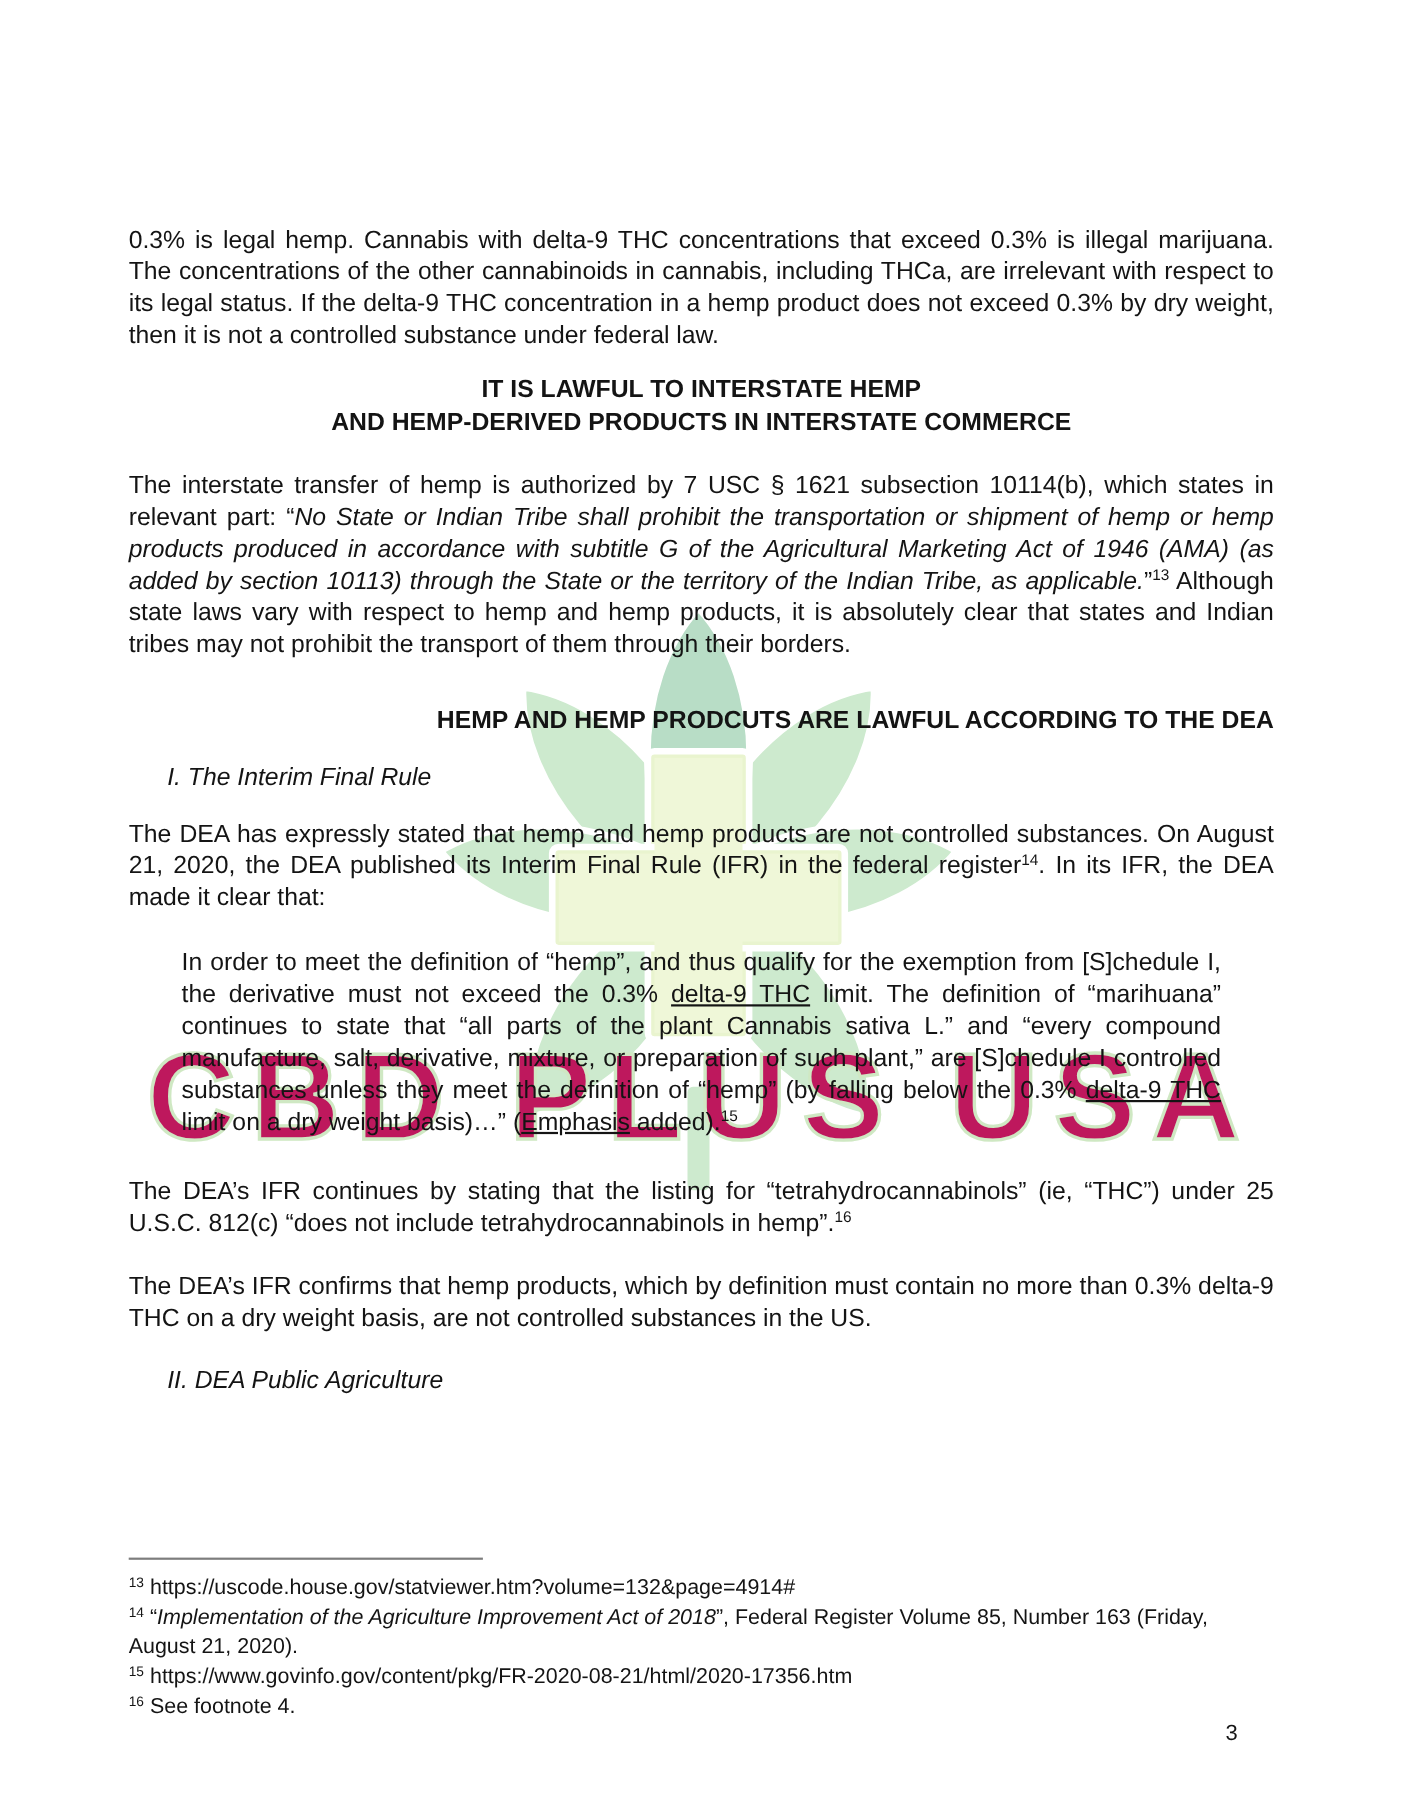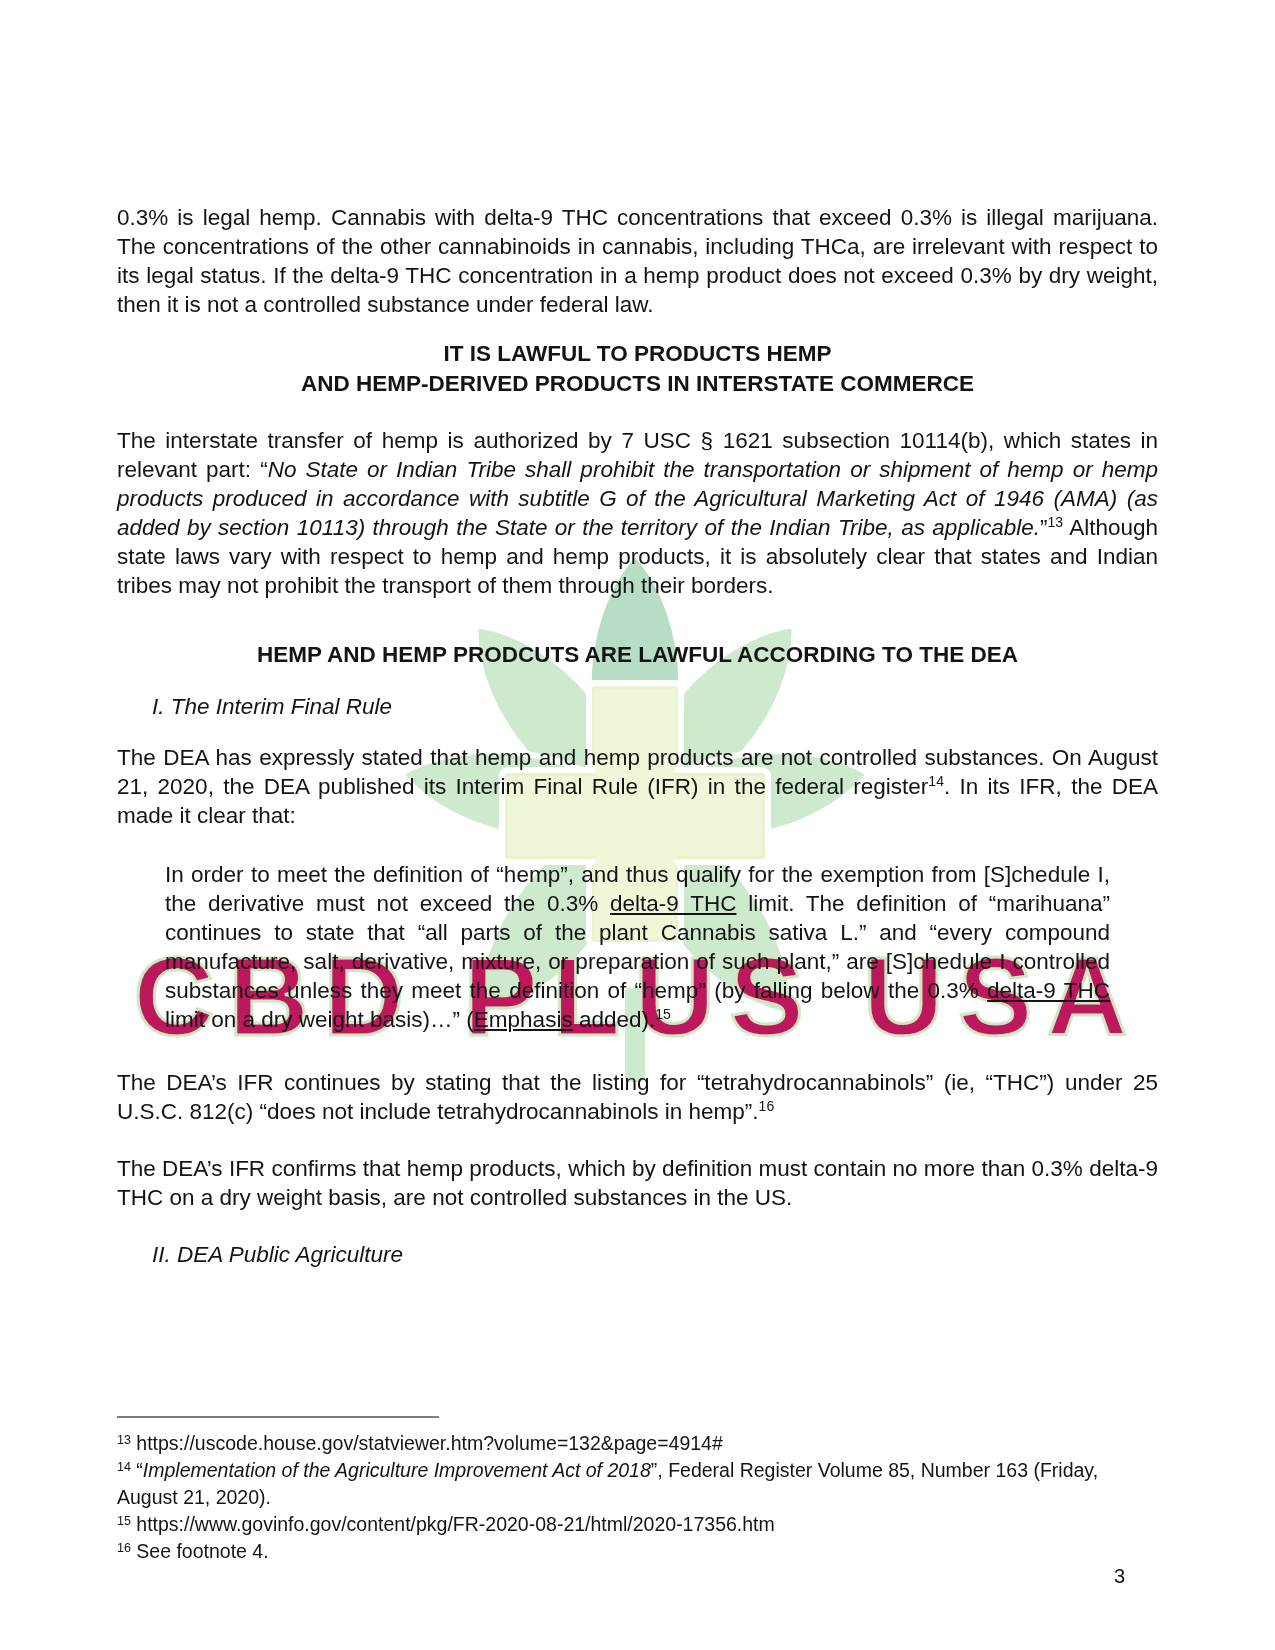--- a/index.html
+++ b/index.html
@@ -59,21 +59,21 @@
     margin: 0 0 20px 0;
     text-align: justify;
   }
   .h-center {
     font-size: 22.5px;
     line-height: 30px;
     font-weight: bold;
     text-align: center;
     margin: 0 0 27px 0;
   }
-  .h-center.h2 { margin: 14px 0 22px 0; }
+  .h-center.h2 { margin: 14px 0 22px 0; text-align: right; }
   p.p2 { margin-bottom: 40px; }
   .section-head {
     font-style: italic;
     margin: 0 0 22px 35px;
     line-height: 29px;
   }
   .section-head.last { margin-bottom: 0; }
   p.p3 { margin-bottom: 30px; }
   blockquote.bq {
     margin: 0 48px 34px 48px;
@@ -152,21 +152,21 @@
       </g>
     </svg>
     <div class="wm-text">CBD PLUS USA</div>
   </div>
 
   <div class="content">
 
     <p class="body">0.3% is legal hemp. Cannabis with delta-9 THC concentrations that exceed 0.3% is illegal marijuana. The concentrations of the other cannabinoids in cannabis, including THCa, are irrelevant with respect to its legal status. If the delta-9 THC concentration in a hemp product does not exceed 0.3% by dry weight, then it is not a controlled substance under federal law.</p>
 
     <div class="h-center">
-      <span>IT IS LAWFUL TO PRODUCTS HEMP</span><br>
+      <span>IT IS LAWFUL TO INTERSTATE HEMP</span><br>
       <span>AND HEMP-DERIVED PRODUCTS IN INTERSTATE COMMERCE</span>
     </div>
 
     <p class="body p2"><span>The interstate transfer of hemp is authorized by 7 USC § 1621 subsection 10114(b), which states in relevant part: “</span><span class="it">No State or Indian Tribe shall prohibit the transportation or shipment of hemp or hemp products produced in accordance with subtitle G of the Agricultural Marketing Act of 1946 (AMA) (as added by section 10113) through the State or the territory of the Indian Tribe, as applicable.</span><span>”</span><sup class="fnref">13</sup><span> Although state laws vary with respect to hemp and hemp products, it is absolutely clear that states and Indian tribes may not prohibit the transport of them through their borders.</span></p>
 
     <div class="h-center h2">HEMP AND HEMP PRODCUTS ARE LAWFUL ACCORDING TO THE DEA</div>
 
     <div class="section-head">I. The Interim Final Rule</div>
 
     <p class="body p3"><span>The DEA has expressly stated that hemp and hemp products are not controlled substances. On August 21, 2020, the DEA published its Interim Final Rule (IFR) in the federal register</span><sup class="fnref">14</sup><span>. In its IFR, the DEA made it clear that:</span></p>

